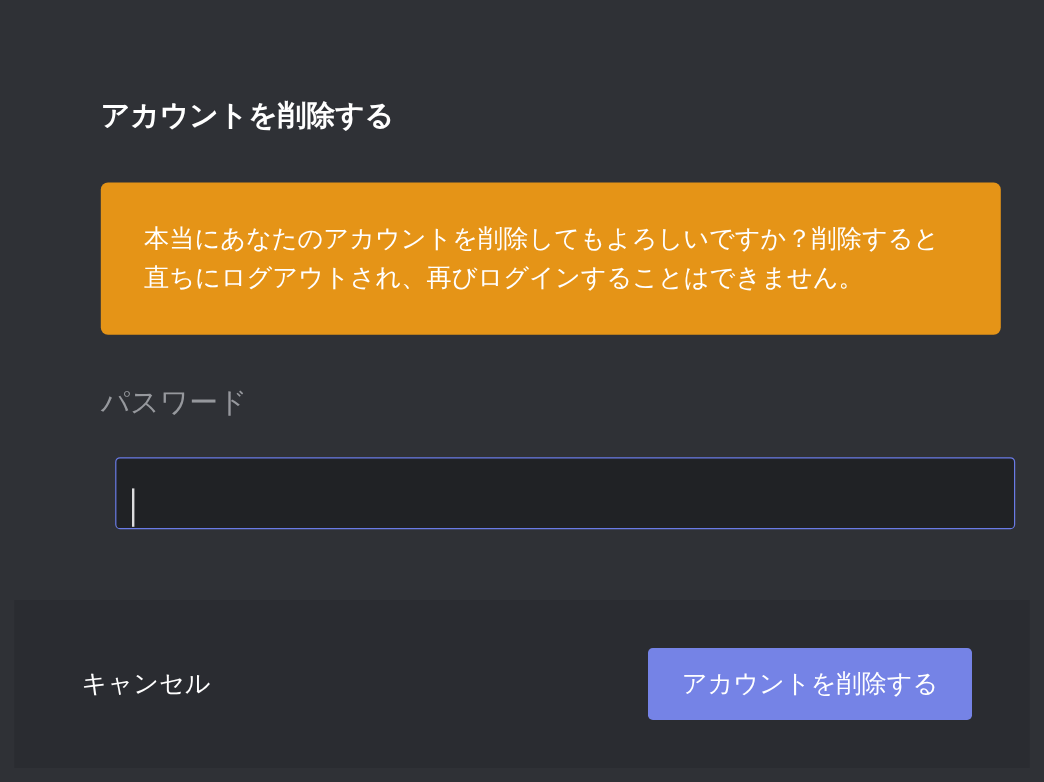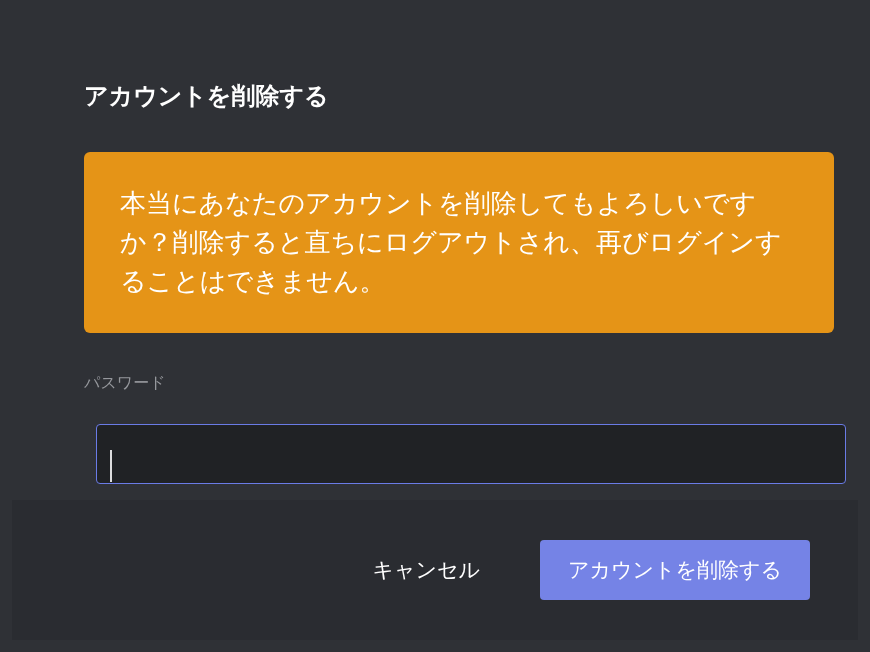--- a/index.html
+++ b/index.html
@@ -29,28 +29,28 @@
     
     .warning-box {
       background-color: #e59417;
       border-radius: 6px;
       padding: 20px 24px;
       margin-bottom: 40px;
     }
     
     .warning-text {
       color: #ffffff;
-      font-size: 26px;
+      font-size: 21px;
       line-height: 1.5;
       font-weight: 500;
     }
     
     .field-label {
       color: #96989d;
-      font-size: 16px;
+      font-size: 24px;
       margin-bottom: 18px;
       display: block;
     }
     
     .password-input {
       width: 100%;
       height: 60px;
       background-color: #202225;
       border: 1.5px solid #6a7be6;
       border-radius: 4px;
@@ -71,21 +71,21 @@
       transform: translateY(-50%);
       width: 2px;
       height: 32px;
       background-color: #dcddde;
     }
     
     .modal-footer {
       background-color: #2a2c31;
       padding: 28px 36px;
       display: flex;
-      justify-content: flex-end;
+      justify-content: space-between;
       align-items: center;
       gap: 28px;
       position: absolute;
       bottom: 0;
       left: 0;
       right: 0;
     }
     
     .cancel-button {
       background: transparent;

